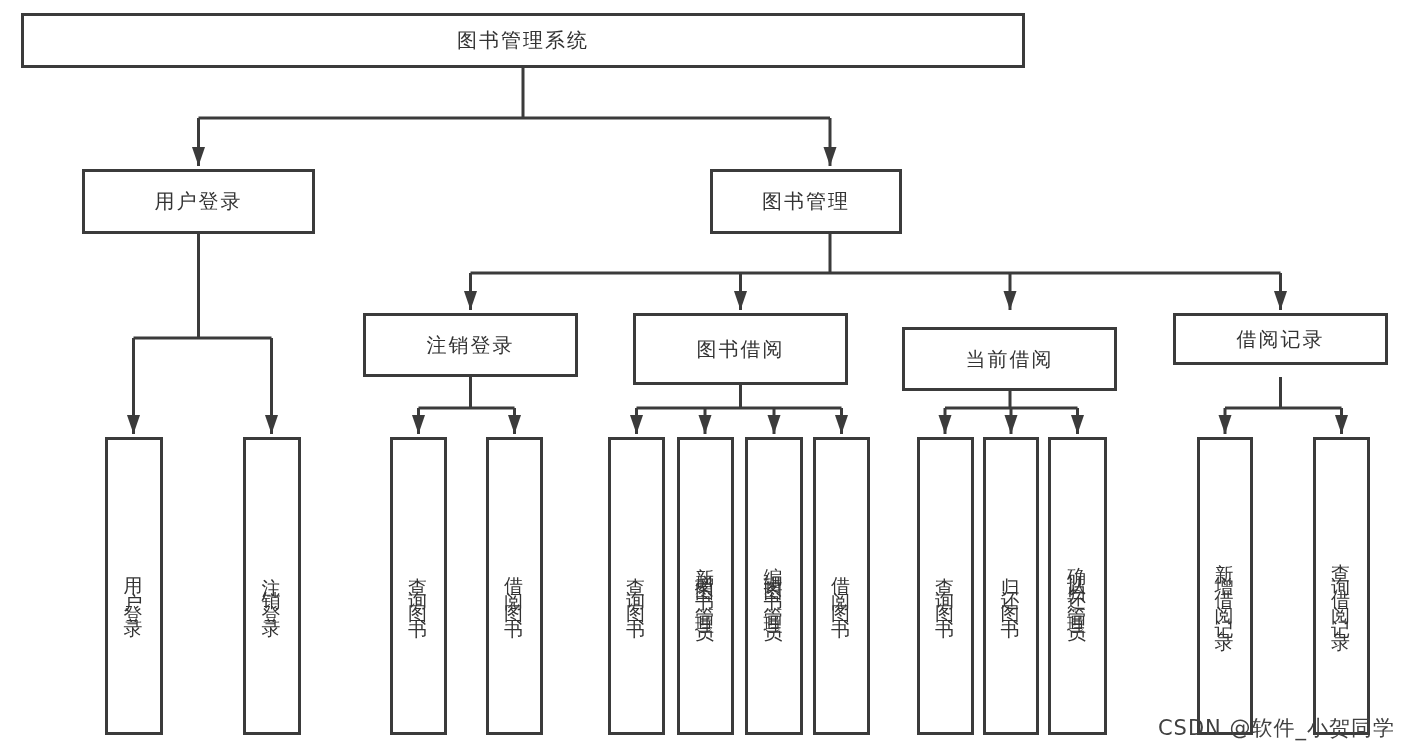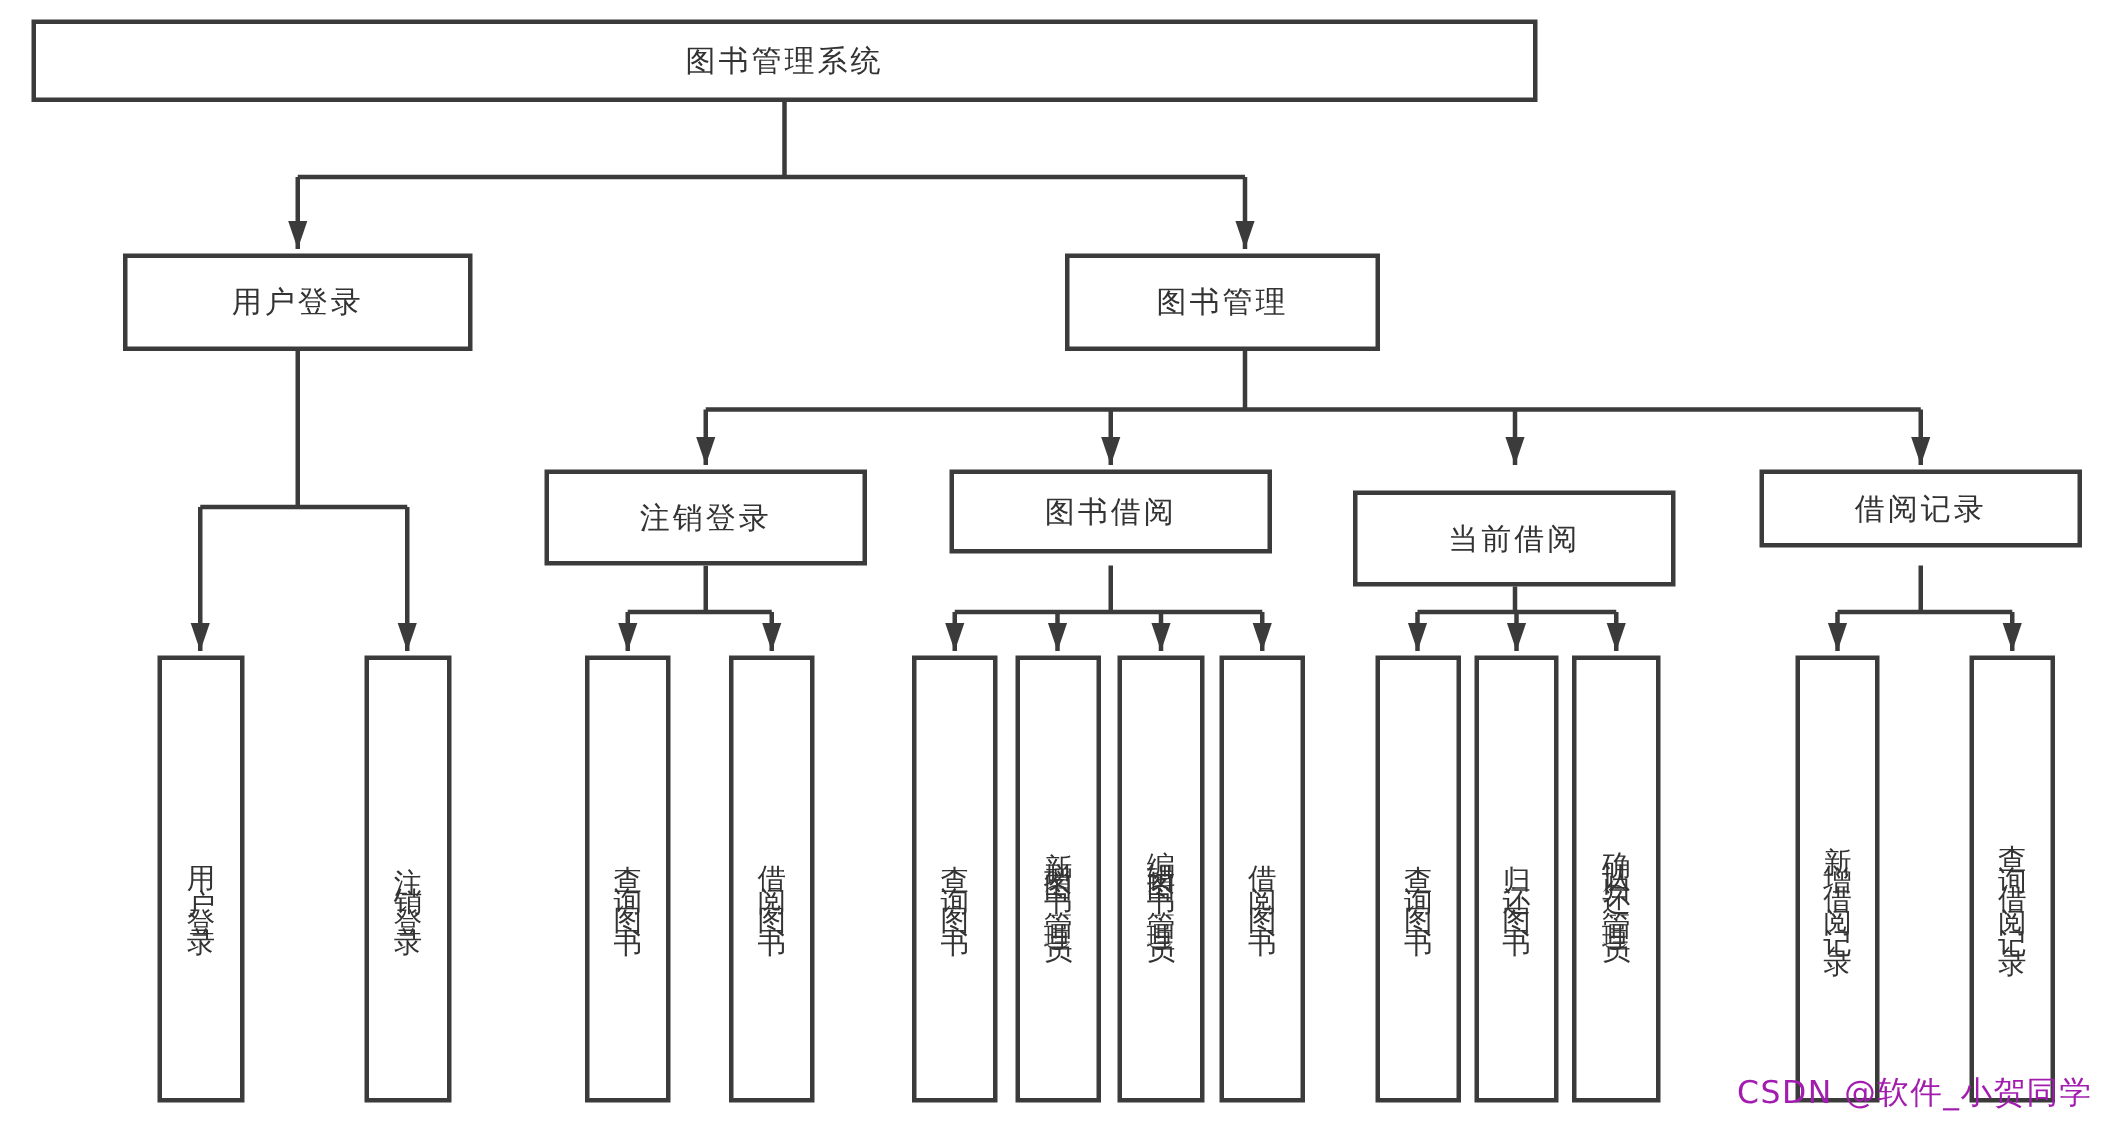--- a/index.html
+++ b/index.html
@@ -53,21 +53,21 @@
   }
   .node.v.dense span {
     letter-spacing: 8px;
     padding-top: 4px;
   }
   .watermark {
     position: absolute;
     right: 10px;
     top: 714px;
     font-size: 21px;
-    color: #a21caf;
+    color: #404040;
     letter-spacing: 1px;
     z-index: 3;
     white-space: nowrap;
   }
 </style>
 </head>
 <body>
 
 <div class="canvas">
 
@@ -114,28 +114,28 @@
     </g>
   </svg>
 
   <div class="node h" style="left:21px;top:13px;width:1004px;height:55px">
     <span>图书管理系统</span>
   </div>
 
   <div class="node h" style="left:82px;top:169px;width:233px;height:65px">
     <span>用户登录</span>
   </div>
-  <div class="node h" style="left:710px;top:169px;width:210px;height:65px">
+  <div class="node h" style="left:710px;top:169px;width:192px;height:65px">
     <span>图书管理</span>
   </div>
 
   <div class="node h" style="left:363px;top:313px;width:215px;height:64px">
     <span>注销登录</span>
   </div>
-  <div class="node h" style="left:633px;top:313px;width:215px;height:56px">
+  <div class="node h" style="left:633px;top:313px;width:215px;height:72px">
     <span>图书借阅</span>
   </div>
   <div class="node h" style="left:902px;top:327px;width:215px;height:64px">
     <span>当前借阅</span>
   </div>
   <div class="node h" style="left:1173px;top:313px;width:215px;height:52px">
     <span>借阅记录</span>
   </div>
 
   <div class="node v" style="left:105px;top:437px;width:58px;height:298px">

